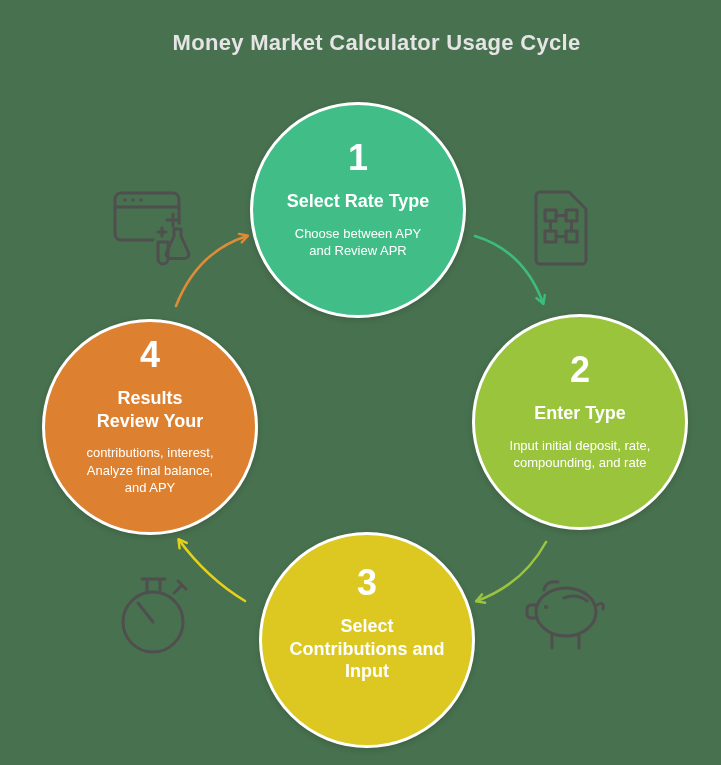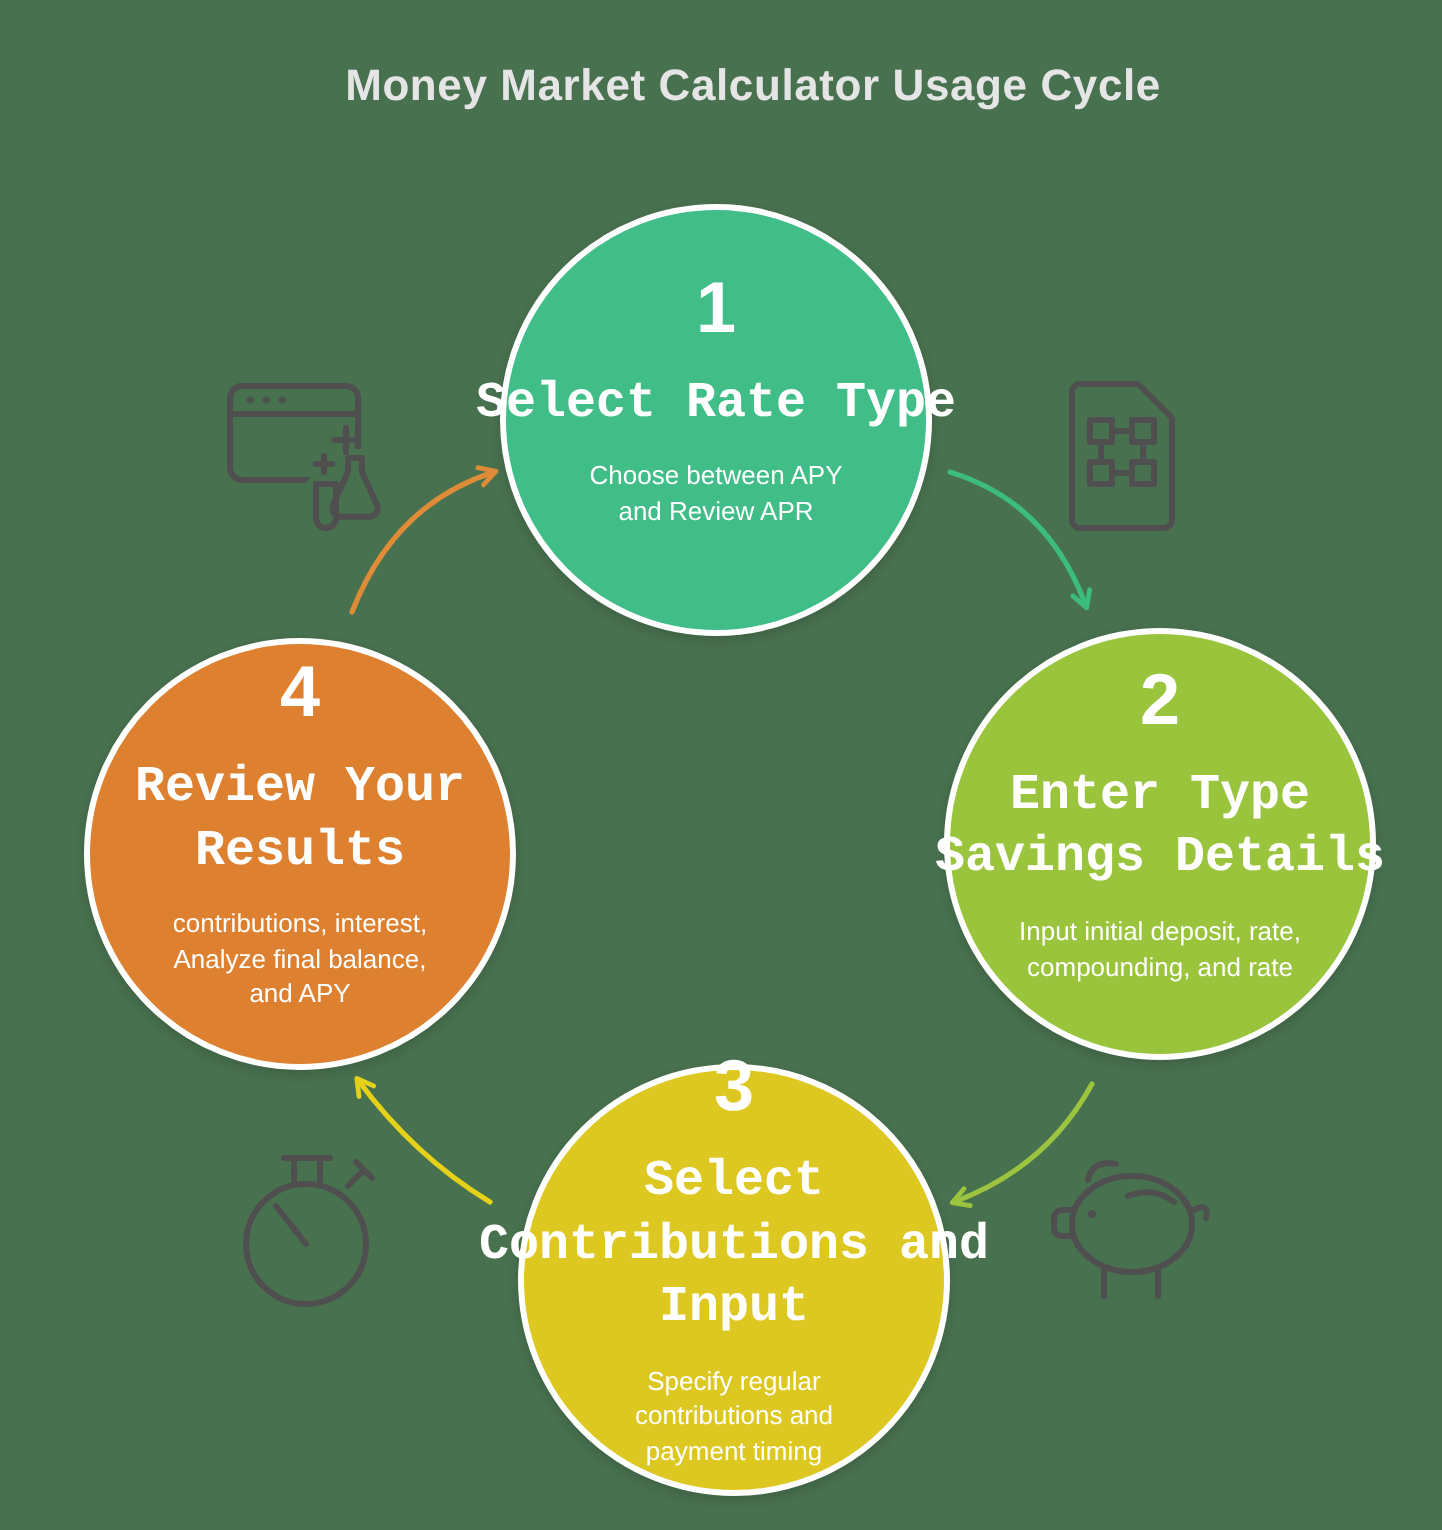--- a/index.html
+++ b/index.html
@@ -8,21 +8,21 @@
   .page-title{position:absolute;top:30px;left:0;width:721px;margin:0;
     text-align:center;font-size:22px;font-weight:bold;letter-spacing:.3px;}
   .arrows,.icon{position:absolute;}
   .arrows{left:0;top:0;pointer-events:none;}
   .circle{position:absolute;width:216px;height:216px;border-radius:50%;
     border:3px solid #ffffff;box-sizing:border-box;color:#ffffff;
     display:flex;align-items:center;justify-content:center;text-align:center;
     box-shadow:0 2px 6px rgba(0,0,0,.15);}
   .circle .content{transform:translateY(-10px);}
   .num{font-size:36px;font-weight:bold;line-height:1;margin-bottom:14px;}
-  .heading{font-size:25px;font-weight:bold;line-height:1.26;margin-bottom:12px;font-family:Liberation Mono, monospace;}
+  .heading{font-size:18px;font-weight:bold;line-height:1.26;margin-bottom:12px;}
   .desc{font-size:13px;line-height:1.35;}
   .heading span,.desc span{display:block;white-space:nowrap;}
   .c1{left:250px;top:102px;}
   .c2{left:472px;top:314px;}
   .c3{left:259px;top:532px;}
   .c4{left:42px;top:319px;}
   .icon svg{display:block;}
 </style>
 </head>
 <body>
@@ -113,51 +113,45 @@
         <span>and Review APR</span>
       </div>
     </div>
   </div>
 
   <div class="circle c2" style="background-color: rgb(154, 196, 60);">
     <div class="content">
       <div class="num">2</div>
       <div class="heading">
         <span>Enter Type</span>
-        <span>Savings Details</span>
       </div>
       <div class="desc">
         <span>Input initial deposit, rate,</span>
         <span>compounding, and rate</span>
       </div>
     </div>
   </div>
 
   <div class="circle c3" style="background-color: rgb(221, 200, 33);">
     <div class="content">
       <div class="num">3</div>
       <div class="heading">
         <span>Select</span>
         <span>Contributions and</span>
         <span>Input</span>
       </div>
-      <div class="desc">
-        <span>Specify regular</span>
-        <span>contributions and</span>
-        <span>payment timing</span>
-      </div>
     </div>
   </div>
 
   <div class="circle c4" style="background-color: rgb(221, 128, 48);">
     <div class="content">
       <div class="num">4</div>
       <div class="heading">
+        <span>Results</span>
         <span>Review Your</span>
-        <span>Results</span>
       </div>
       <div class="desc">
         <span>contributions, interest,</span>
         <span>Analyze final balance,</span>
         <span>and APY</span>
       </div>
     </div>
   </div>
 
 </div>

